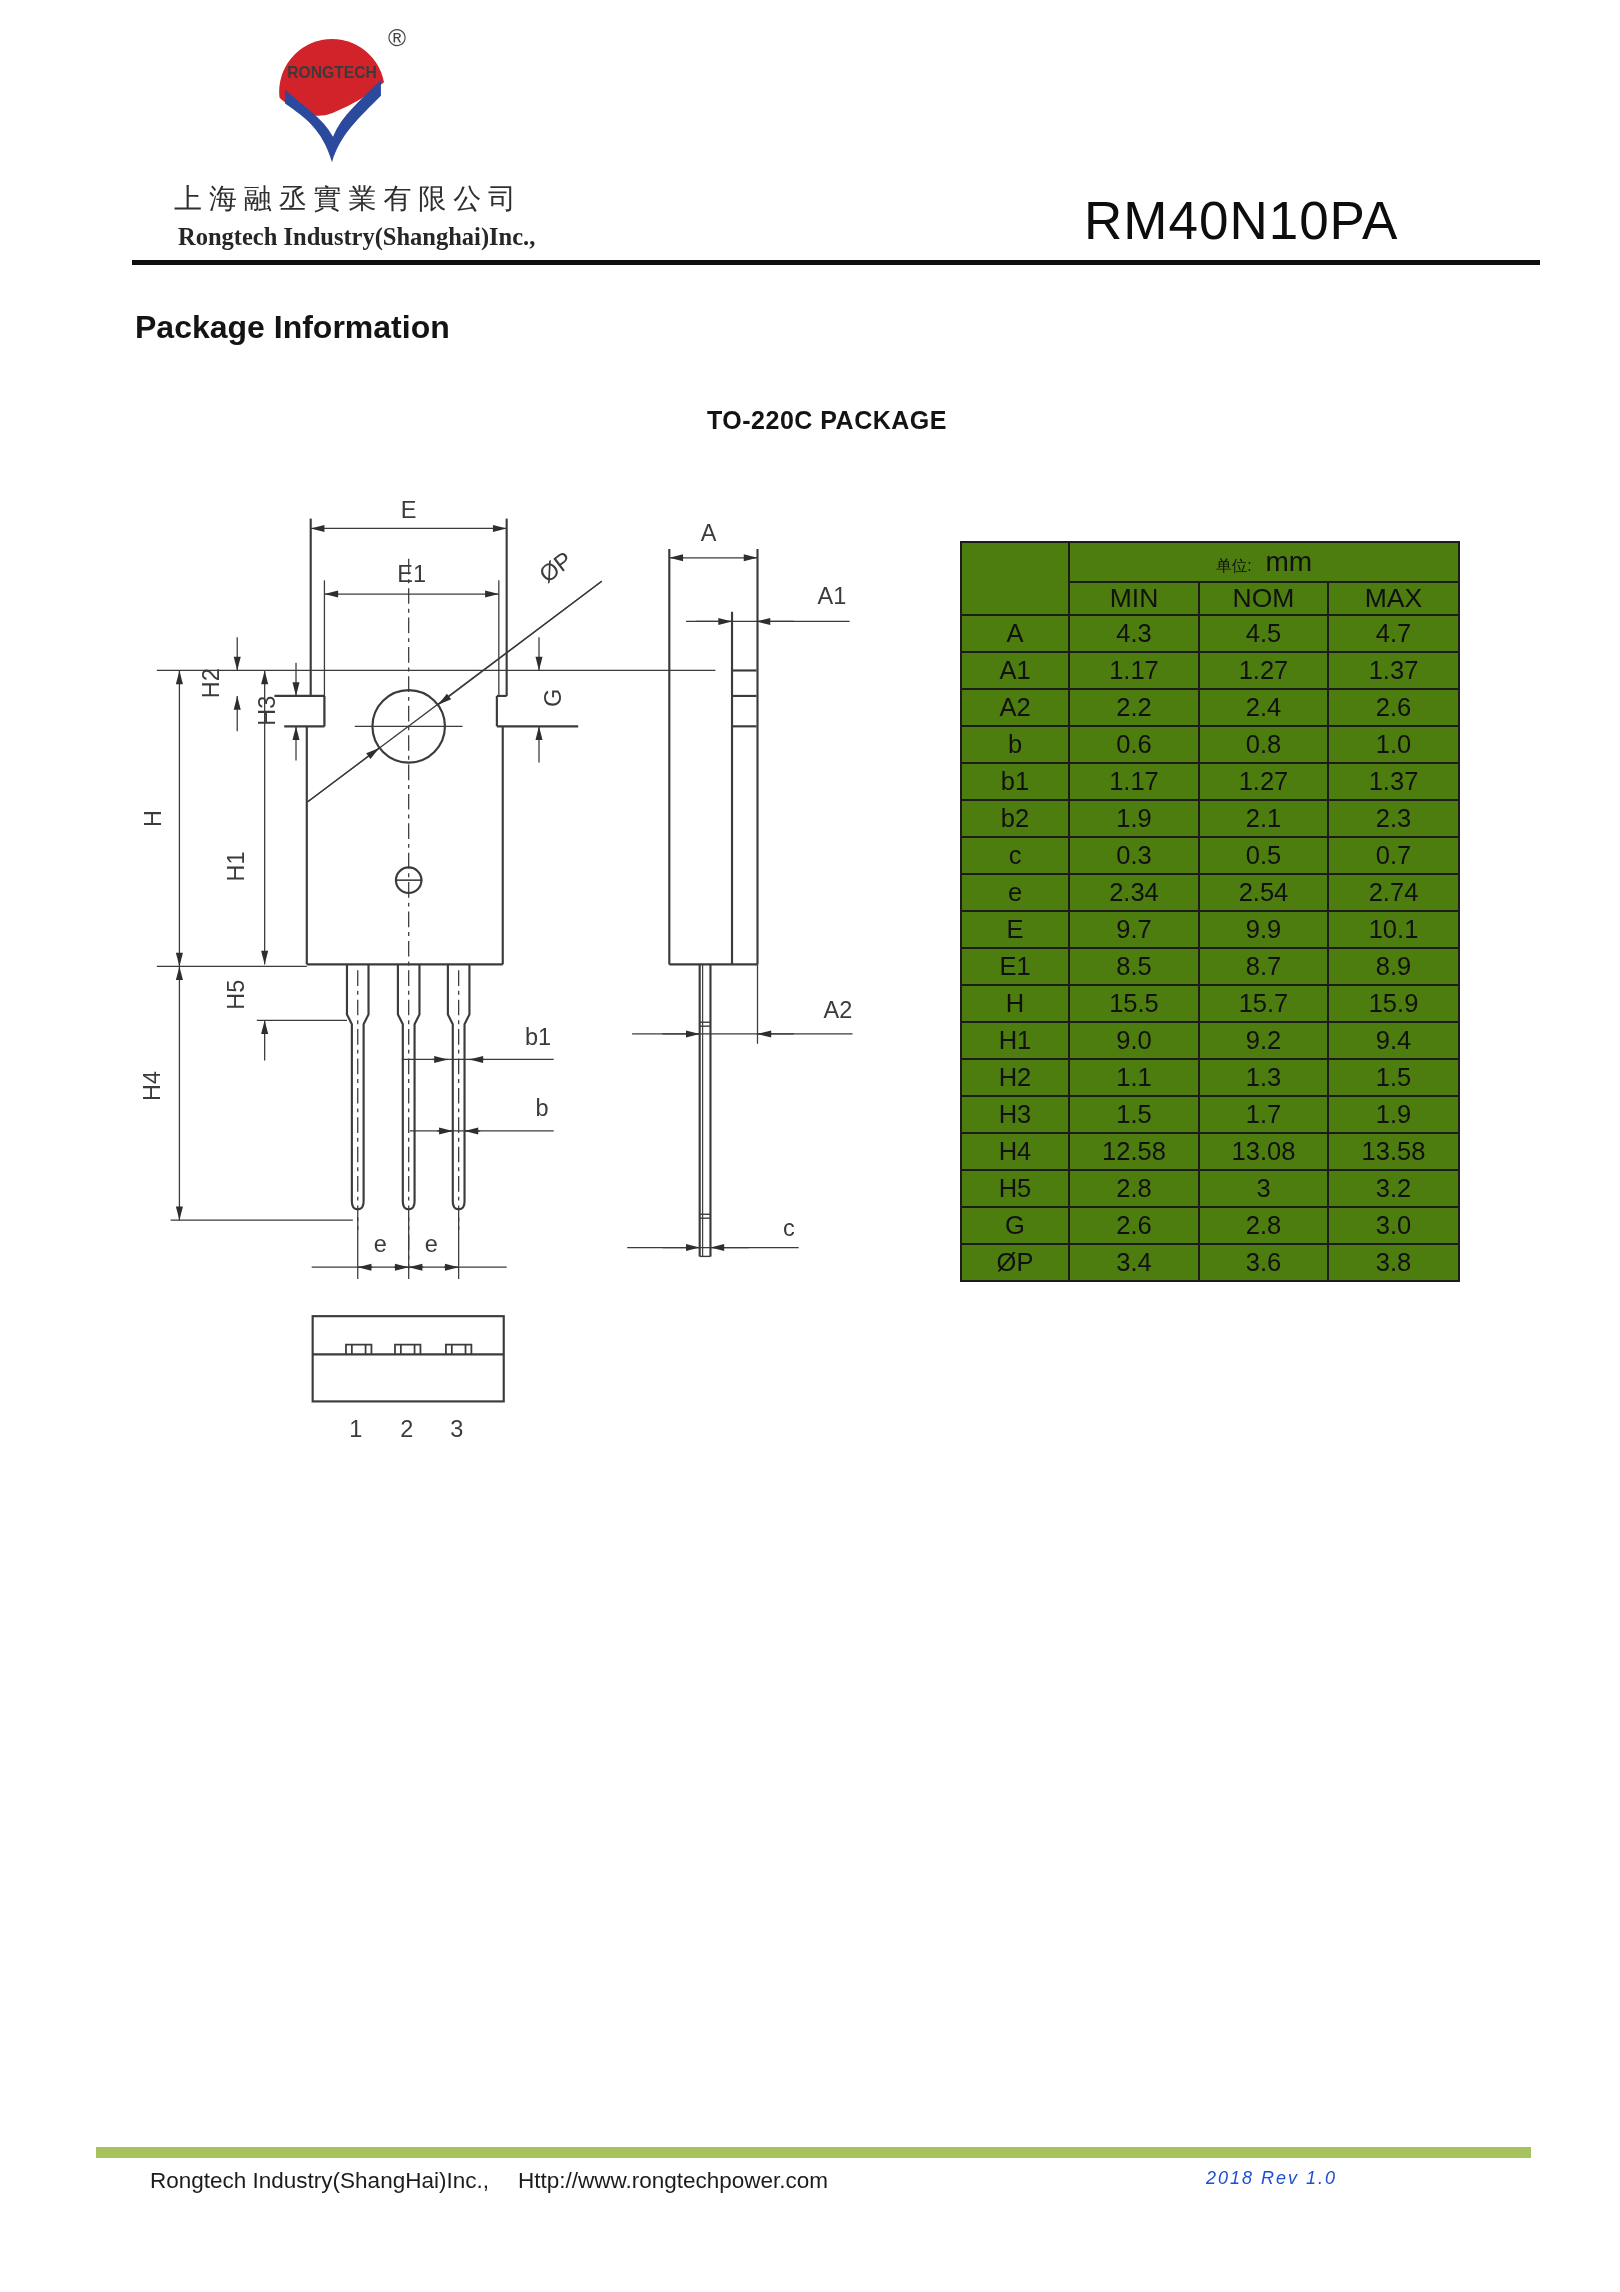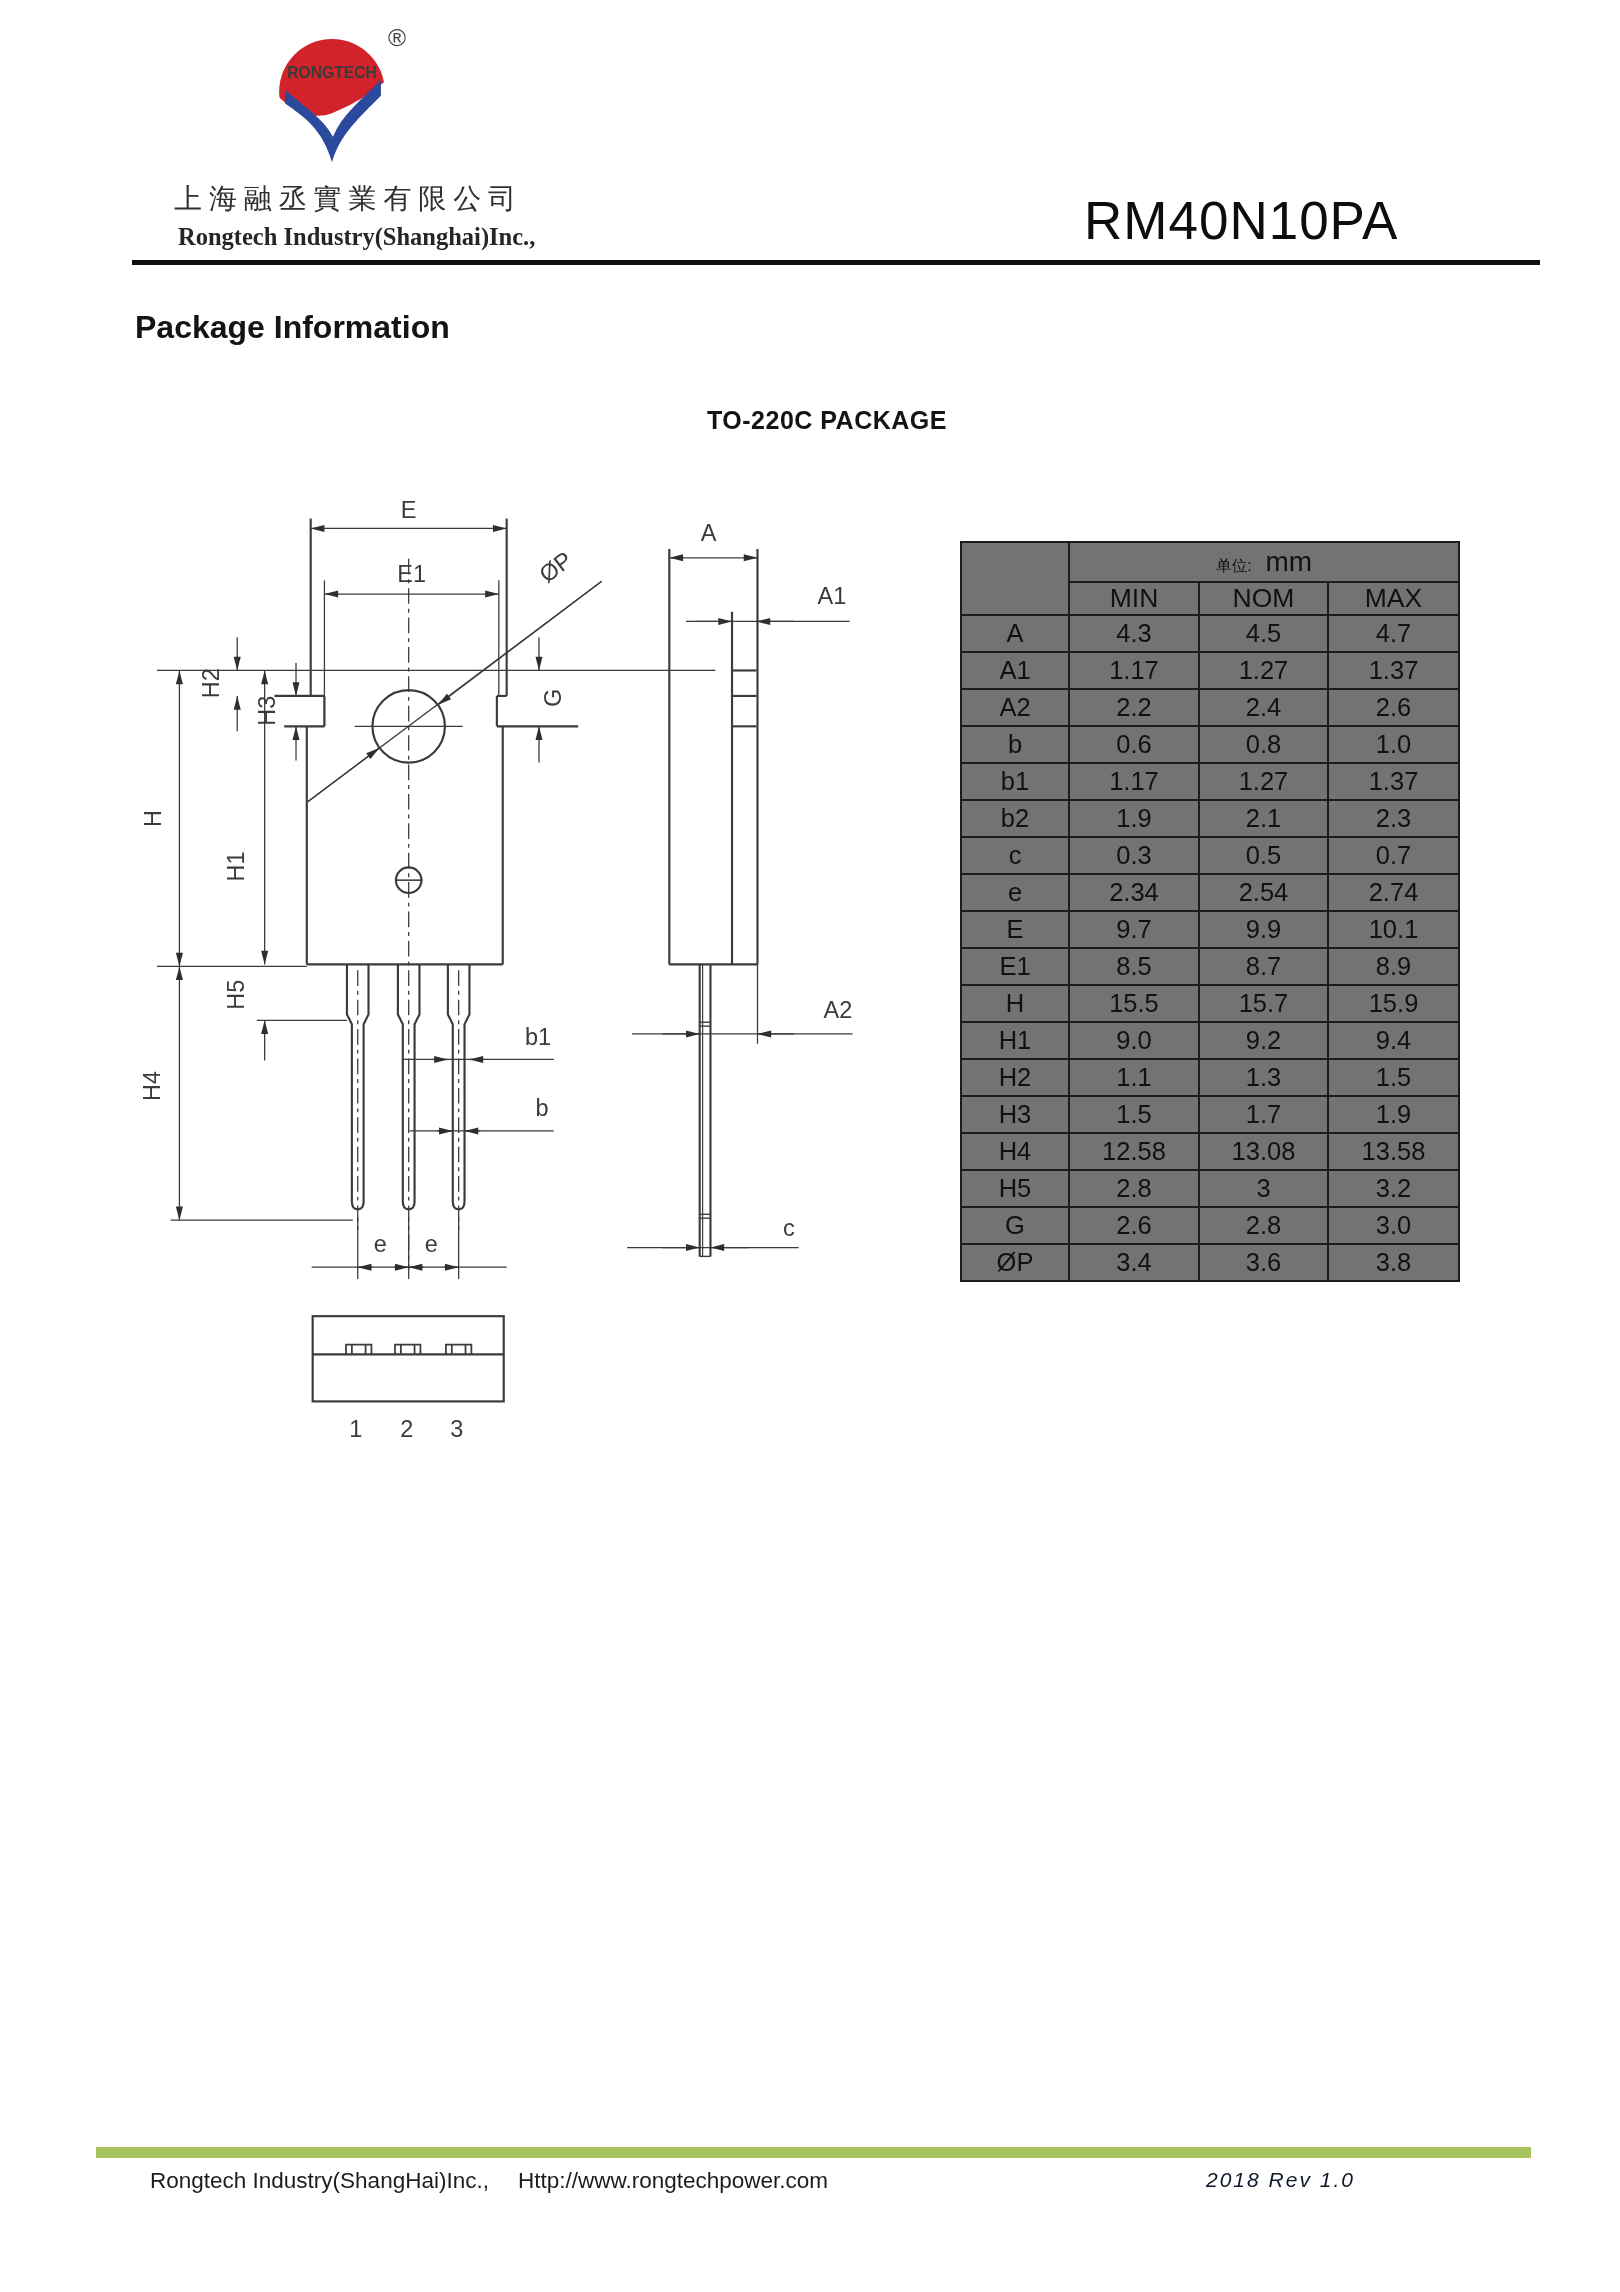--- a/index.html
+++ b/index.html
@@ -12,37 +12,37 @@
   
   .brand-reg{font-size:24.5px;color:#444;}
   .company-cn{font-size:28px;letter-spacing:6.9px;color:#2f2f2f;white-space:nowrap;}
   .company-en{font-family:"Liberation Serif",serif;font-weight:bold;font-size:24.5px;color:#262626;white-space:nowrap;}
   .part-number{font-size:53px;font-weight:400;color:#0d0d0d;letter-spacing:1px;white-space:nowrap;}
   .header-rule{background:#0f0f0f;height:4.9px;}
   
   .page-title{font-size:32px;font-weight:bold;color:#141414;}
   .package-title{font-size:25px;font-weight:bold;color:#141414;letter-spacing:0.5px;}
   
-  table.dim{border-collapse:collapse;table-layout:fixed;width:499px;background:#737373;}
+  table.dim{border-collapse:collapse;table-layout:fixed;width:499px;background:#4d7c0f;}
   table.dim td,table.dim th{border:2px solid #1c1c1c;text-align:center;vertical-align:middle;
     font-weight:normal;font-family:"Liberation Sans",sans-serif;color:#111;padding:0;}
   tr.unit-row{height:40px;}
   tr.cols-row{height:26px;}
   tbody.dim-body tr{height:37px;}
   .unit-label{font-size:15.7px;}
   .unit-value{font-size:28px;margin-left:13.7px;}
   .col-head{font-size:26.5px;}
   tbody.dim-body td{font-size:25.5px;}
   
   svg text{font-family:"Liberation Sans",sans-serif;fill:#3b3b3b;}
   
   .footer-bar{height:10.8px;}
   .footer-text{font-size:22.5px;color:#1c1c1c;white-space:nowrap;}
   .footer-site{margin-left:29px;}
-  .footer-rev{font-size:21px;font-style:italic;color:#0f172a;letter-spacing:2px;white-space:nowrap;}
+  .footer-rev{font-size:18px;font-style:italic;color:#1d4ed8;letter-spacing:2px;white-space:nowrap;}
 </style>
 </head>
 <body>
 
 <div class="page">
 
   <svg class="abs" style="left:277px;top:35px;" width="110" height="137" viewBox="0 0 112 140">
     <circle cx="56" cy="58" r="54" fill="#d2232a"></circle>
     <path d="M0,62 Q30,90 56,80 Q88,67 112,46 L112,140 L0,140 Z" fill="#ffffff"></path>
     <path d="M8,70 C28,84 46,96 56,130 C64,102 84,84 106,62 L106,46 C84,68 66,82 57,104 C46,84 28,74 8,56 Z" fill="#2b4a9e"></path>

